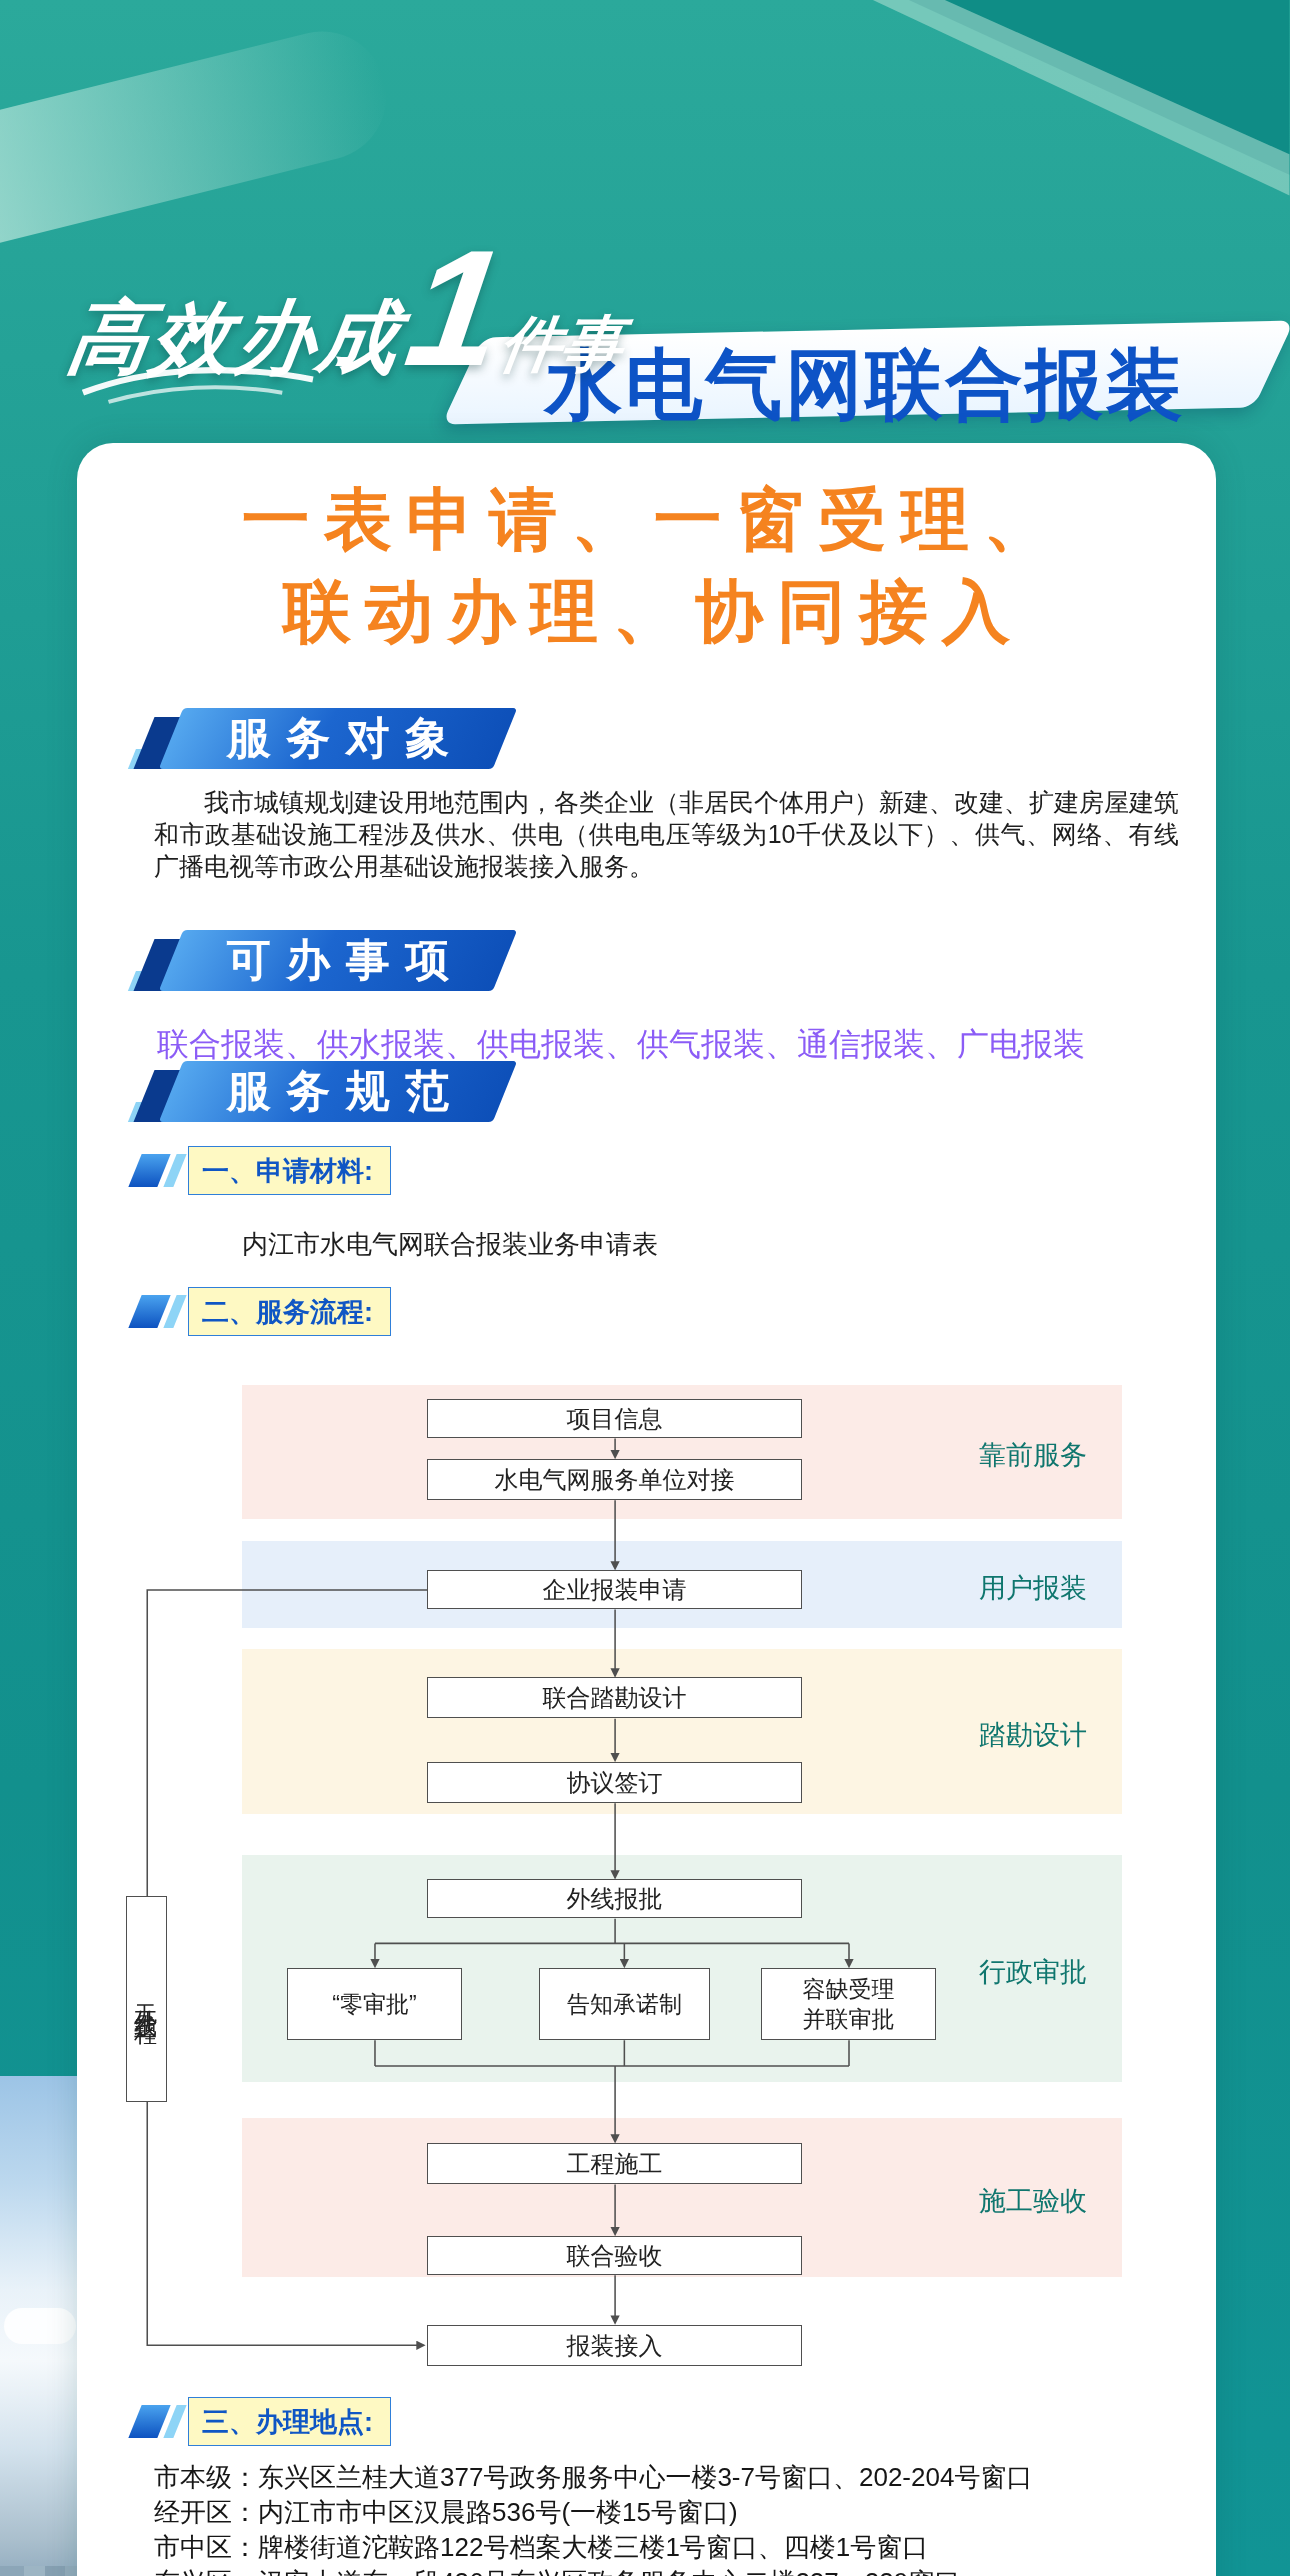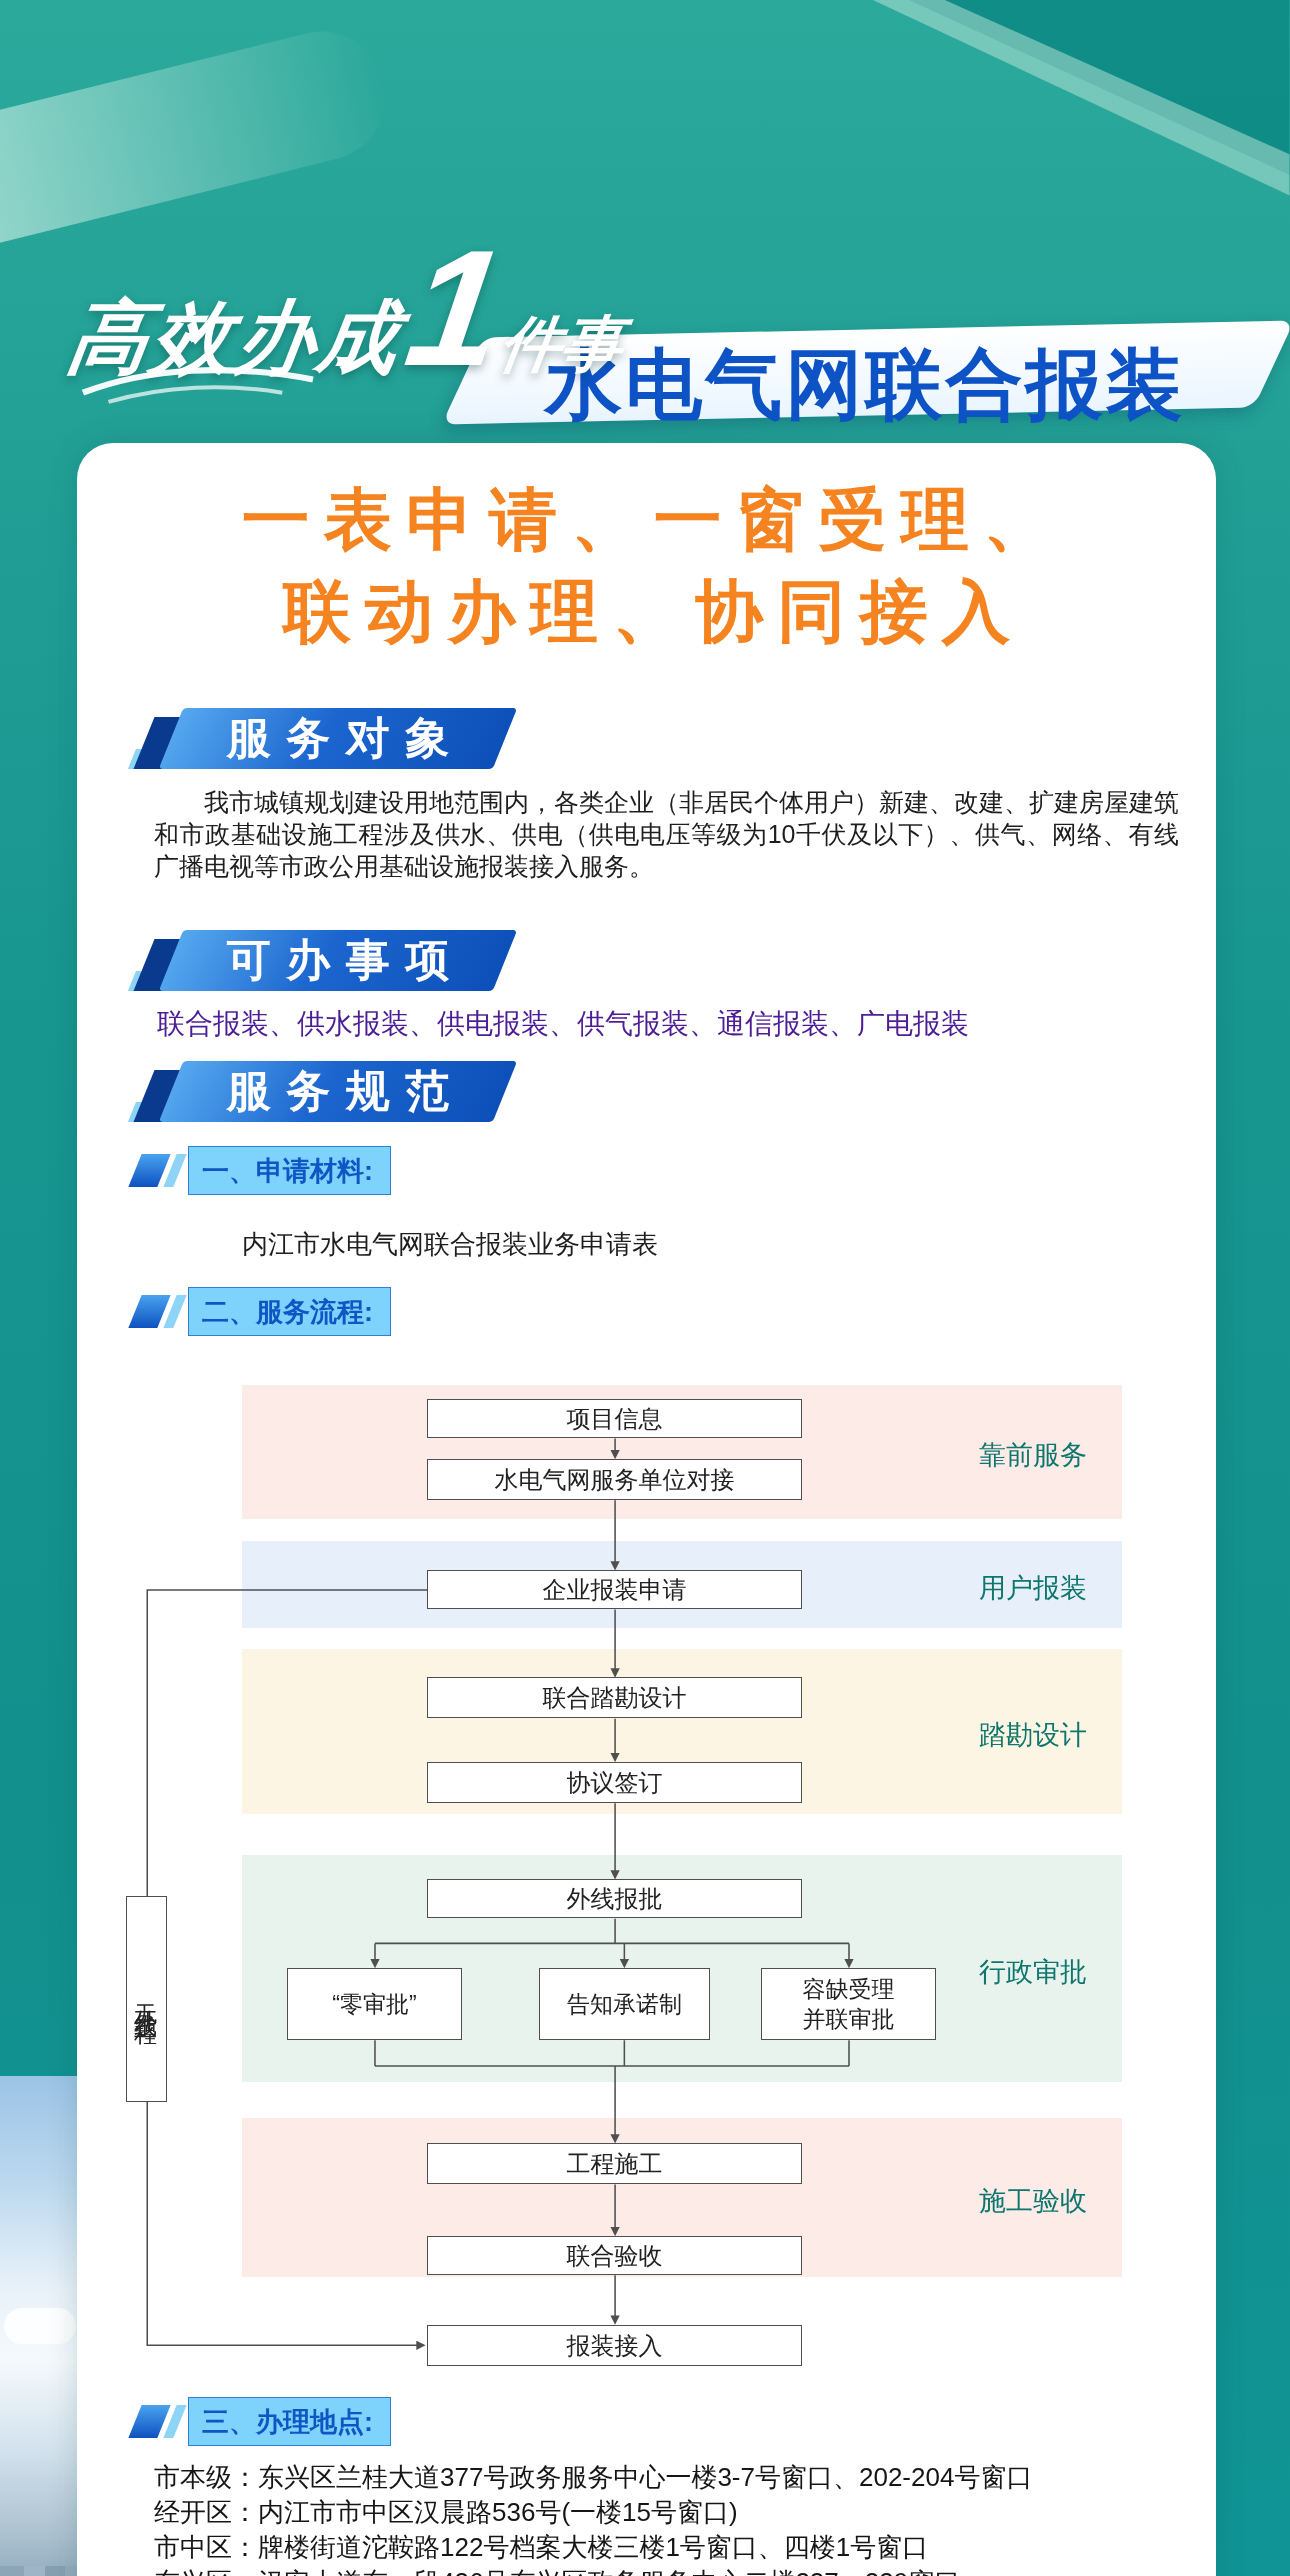--- a/index.html
+++ b/index.html
@@ -78,30 +78,30 @@
   .rb-text{ position:absolute; left:37px; top:0; width:334px; height:61px;
     display:flex; align-items:center; justify-content:center;
     color:#fff; font-size:44px; font-weight:bold; letter-spacing:15.5px; text-indent:15.5px; }
   .rib1{ top:265px; } .rib2{ top:487px; } .rib3{ top:618px; }
 
   .body-text{
     position:absolute; left:77px; width:1025px; font-size:25px; line-height:32px;
     color:#1e1e1e; text-align:justify; text-indent:2em;
   }
   .bt1{ top:343px; }
-  .items-line{ position:absolute; left:80px; top:562px; font-size:28px; color:#4c1d95; }
+  .items-line{ position:absolute; left:80px; top:580px; font-size:32px; color:#8b5cf6; }
 
   
   .sublabel{ position:absolute; left:58px; height:41px; display:flex; align-items:center; }
   .sub-accent{ width:29px; height:33px; transform:skewX(-22deg); margin-right:15.5px;
     background:linear-gradient(180deg,#4aa3ef,#0d52c0); }
   .sub-accent2{ width:10.3px; height:33px; transform:skewX(-22deg); margin-right:7.2px; margin-left:-9.3px;
     background:#8ed4f6; }
   .sub-box{ border:1.5px solid #2f7fd9; color:#0f56c4; font-weight:bold; font-size:27px;
-    padding:5.2px 16.5px 5.2px 13.4px; background:#7dd3fc; white-space:nowrap; }
+    padding:5.2px 16.5px 5.2px 13.4px; background:#fef9c3; white-space:nowrap; }
   .sl1{ top:707px; } .sl2{ top:848px; } .sl3{ top:1958px; }
   .sub-body{ position:absolute; left:120px; top:784px; font-size:26px; color:#1e1e1e;margin-left:45px; }
 
   
   .stage{ position:absolute; left:165px; width:880px; z-index:1; }
   .stage1{ top:942px; height:134px; background:#fcebe7; }
   .stage2{ top:1098px; height:87px; background:#e6effa; }
   .stage3{ top:1206px; height:165px; background:#fdf5e3; }
   .stage4{ top:1412px; height:227px; background:#e9f3ed; }
   .stage5{ top:1675px; height:159px; background:#fcebe7; }

